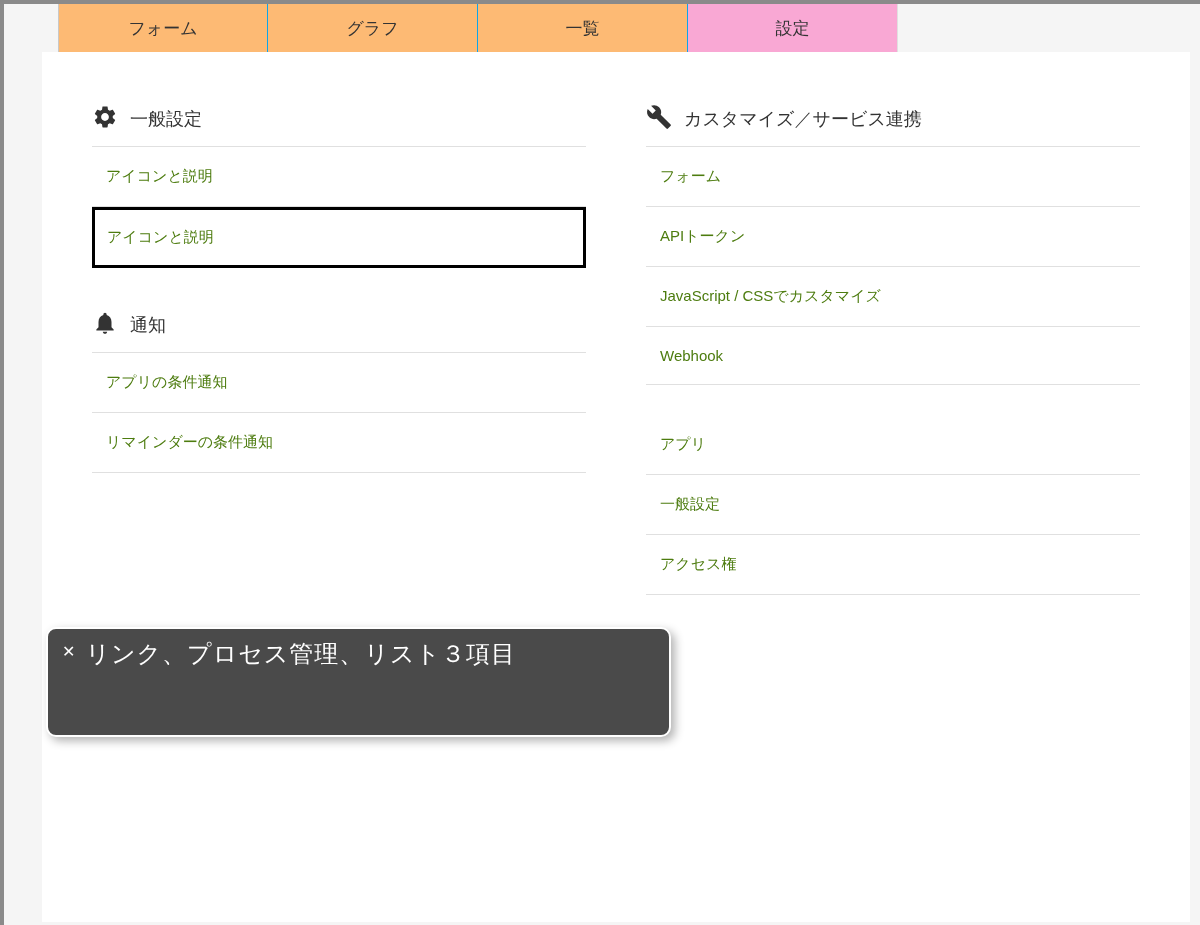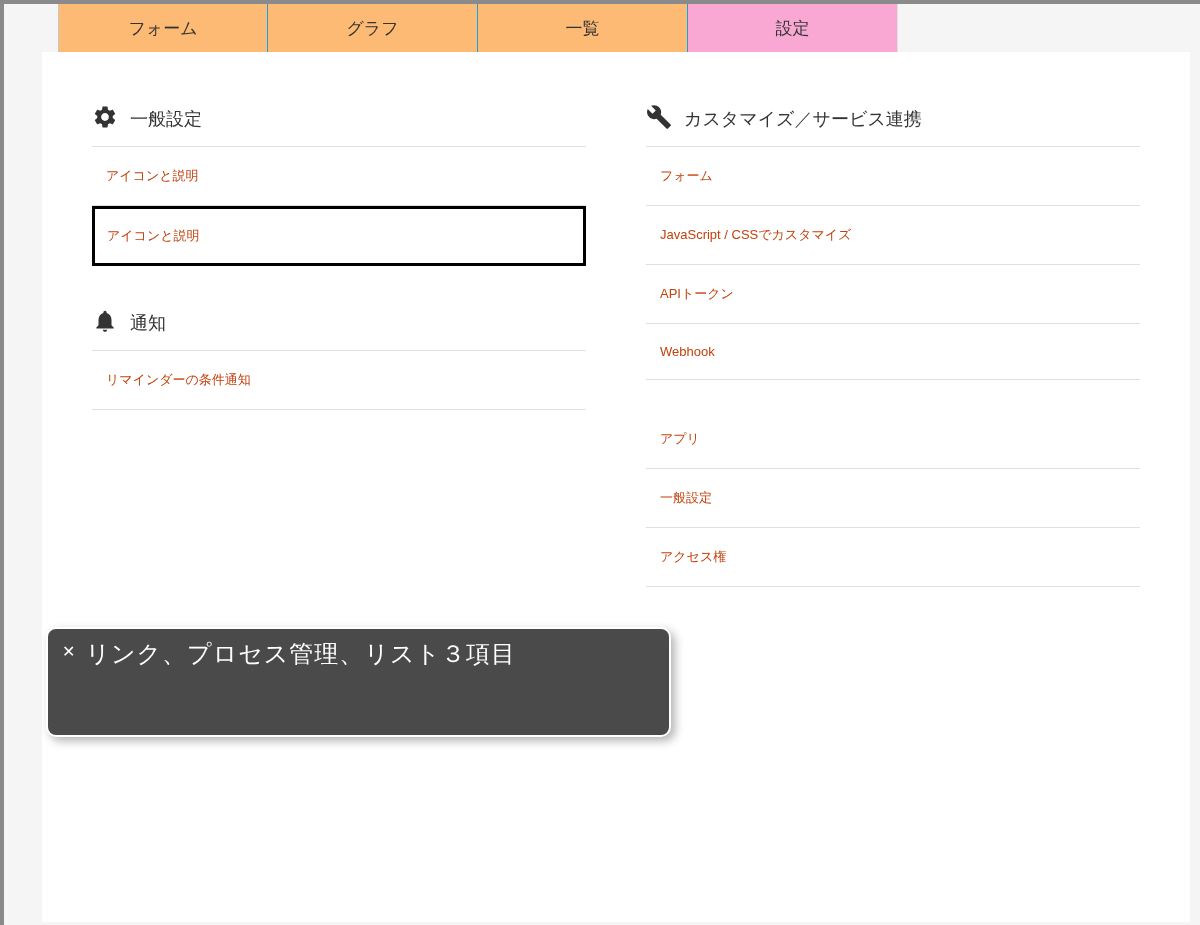--- a/index.html
+++ b/index.html
@@ -72,22 +72,22 @@
       height: 26px;
       fill: #333;
     }
     .section-title {
       font-size: 18px;
       color: #333;
       font-weight: normal;
     }
     .setting-item {
       padding: 20px 14px;
-      font-size: 13px;
-      color: #c2410c;
+      font-size: 15px;
+      color: #4d7c0f;
       border-bottom: 1px solid #e0e0e0;
       cursor: pointer;
     }
     .setting-item.selected {
       border: 3px solid #000;
       padding: 18px 12px;
     }
     .section-spacer {
       height: 30px;
     }
@@ -149,36 +149,37 @@
         <div class="section-spacer"></div>
 
         <div class="section-header">
           <span>
             <svg viewBox="0 0 24 24">
                 <path d="M12 22c1.1 0 2-.9 2-2h-4c0 1.1.89 2 2 2zm6-6v-5c0-3.07-1.64-5.64-4.5-6.32V4c0-.83-.67-1.5-1.5-1.5s-1.5.67-1.5 1.5v.68C7.63 5.36 6 7.92 6 11v5l-2 2v1h16v-1l-2-2z"></path>
               </svg>
           </span>
           <span class="section-title">通知</span>
         </div>
+        <div class="setting-item">アプリの条件通知</div>
         <div class="setting-item">リマインダーの条件通知</div>
       </div>
 
       <div class="column">
 
         <div class="section-header">
           <span>
             <svg viewBox="0 0 24 24">
                 <path d="M22.7 19l-9.1-9.1c.9-2.3.4-5-1.5-6.9-2-2-5-2.4-7.4-1.3L9 6 6 9 1.6 4.7C.4 7.1.9 10.1 2.9 12.1c1.9 1.9 4.6 2.4 6.9 1.5l9.1 9.1c.4.4 1 .4 1.4 0l2.3-2.3c.5-.4.5-1.1.1-1.4z"></path>
               </svg>
           </span>
           <span class="section-title">カスタマイズ／サービス連携</span>
         </div>
         <div class="setting-item">フォーム</div>
+        <div class="setting-item">APIトークン</div>
         <div class="setting-item">JavaScript / CSSでカスタマイズ</div>
-        <div class="setting-item">APIトークン</div>
         <div class="setting-item">Webhook</div>
 
         <div class="section-spacer"></div>
 
         <div class="setting-item">アプリ</div>
         <div class="setting-item">一般設定</div>
         <div class="setting-item">アクセス権</div>
       </div>
     </div>
   </div>

